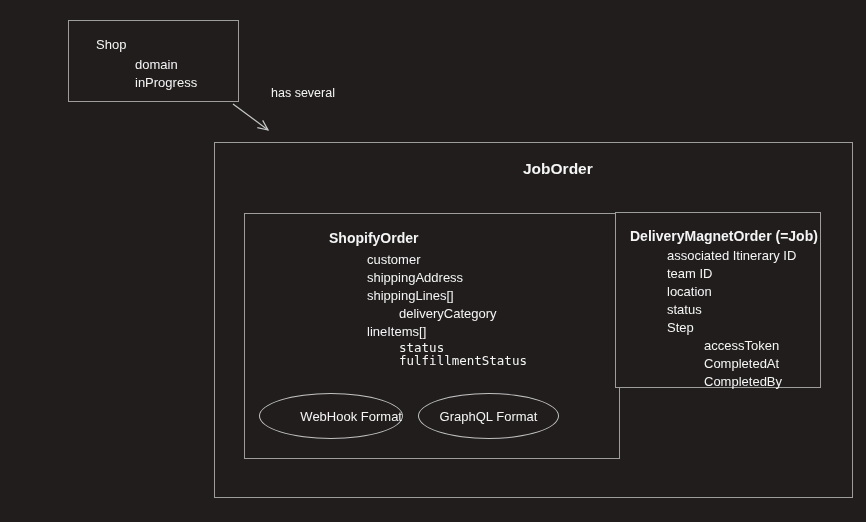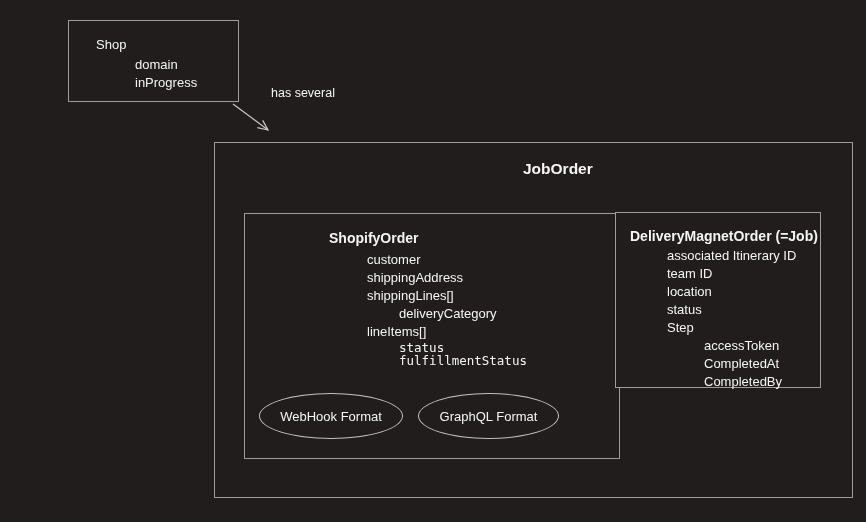--- a/index.html
+++ b/index.html
@@ -28,21 +28,21 @@
   #shopify .panel-title{padding:12px 0 0 84px;line-height:25px;}
   #shopify .ind1{padding-left:122px;}
   #shopify .ind2{padding-left:154px;}
 
   
   .ellipse{
     position:absolute;border:1px solid #c2c2c2;border-radius:50%;
     display:flex;align-items:center;justify-content:center;
     font-size:13px;box-sizing:border-box;background:#201d1c;white-space:nowrap;
   }
-  #ellipse-webhook{left:14px;top:179px;width:144px;height:46px;}
+  #ellipse-webhook{left:14px;top:179px;width:144px;height:46px;justify-content:flex-end;}
   #ellipse-graphql{left:173px;top:179px;width:141px;height:46px;align-items:center;}
 
   
   #dmo{left:400px;top:69px;width:206px;height:176px;}
   #dmo .panel-title{padding:12px 0 0 14px;line-height:22px;}
   #dmo .ind1{padding-left:51px;}
   #dmo .ind2{padding-left:88px;}
 
   
   .arrow-svg{position:absolute;left:0;top:0;width:866px;height:522px;pointer-events:none;}

